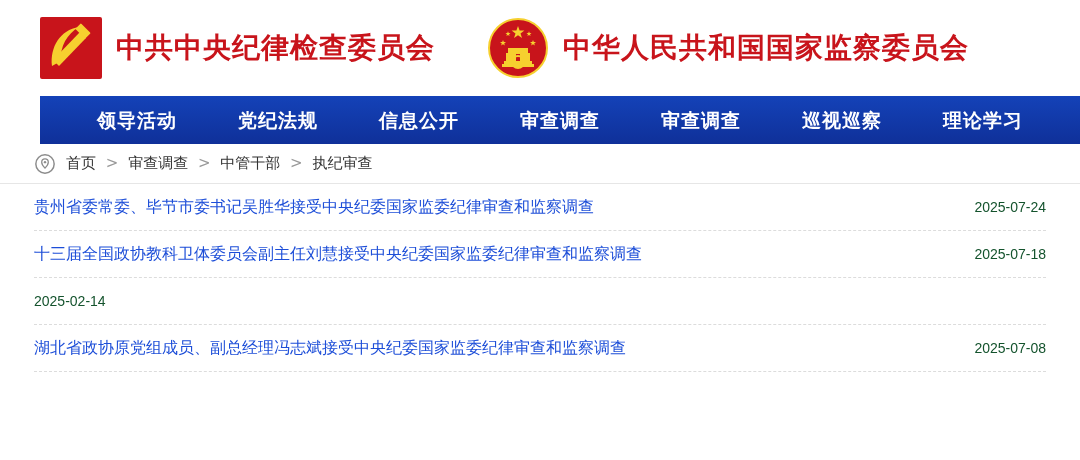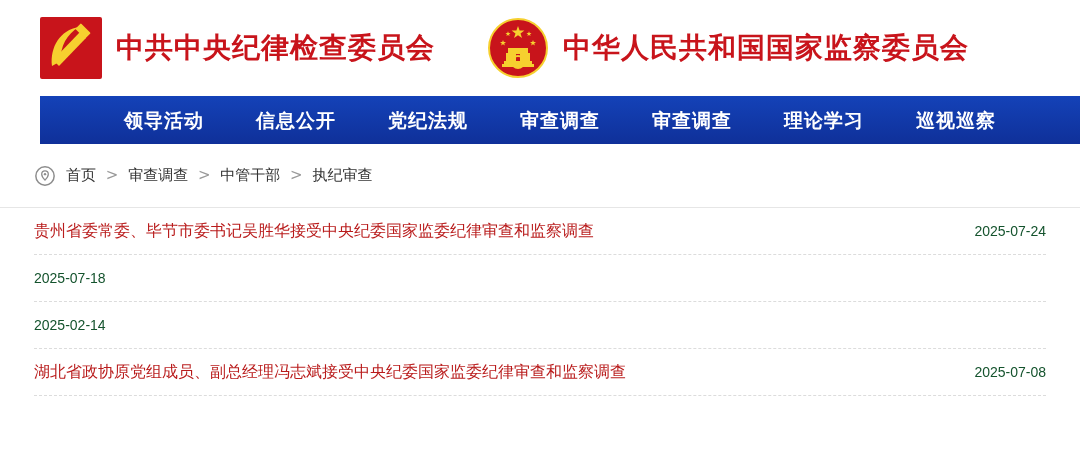--- a/index.html
+++ b/index.html
@@ -57,38 +57,38 @@
     line-height: 1;
   }
 
   
   .main-nav {
     height: 48px;
     background: linear-gradient(180deg, #1442b8 0%, #0f3099 100%);
     display: flex;
     align-items: center;
     justify-content: center;
-    gap: 0;
+    gap: 9px;
     margin-left: 40px;
   }
   .nav-item {
     color: #ffffff;
     font-size: 19px;
     font-weight: bold;
     font-family: "DejaVu Sans", "Liberation Sans", sans-serif;
     padding: 0 26px;
     line-height: 48px;
     white-space: nowrap;
     cursor: pointer;
     letter-spacing: 1px;
   }
 
   
   .breadcrumb-bar {
-    height: 64px;
+    height: 40px;
     display: flex;
     align-items: center;
     padding: 0 34px;
     border-bottom: 1px solid #e6e6e6;
     gap: 10px;
   }
   .loc-icon { width: 22px; height: 22px; flex: 0 0 auto; }
   .breadcrumb-text {
     font-size: 15px;
     color: #333333;
@@ -105,21 +105,21 @@
   .news-row {
     height: 47px;
     display: flex;
     align-items: center;
     justify-content: space-between;
     border-bottom: 1px dashed #dcdcdc;
     gap: 20px;
   }
   .news-title {
     font-size: 16px;
-    color: #b91c1c;
+    color: #1d4ed8;
     font-family: "DejaVu Sans", "Liberation Sans", sans-serif;
     white-space: nowrap;
     overflow: hidden;
     text-overflow: ellipsis;
     cursor: pointer;
   }
   .news-date {
     font-size: 14px;
     color: #14532d;
     flex: 0 0 auto;
@@ -167,26 +167,26 @@
         <circle cx="31" cy="45" r="6" fill="none" stroke="#f6d02f" stroke-width="2"></circle>
       </svg>
     </div>
     <div class="org-title">中华人民共和国国家监察委员会</div>
   </div>
 
 </div>
 
 <nav class="main-nav">
   <div class="nav-item">领导活动</div>
+  <div class="nav-item">党纪法规</div>
   <div class="nav-item">信息公开</div>
-  <div class="nav-item">党纪法规</div>
   <div class="nav-item">审查调查</div>
   <div class="nav-item">审查调查</div>
+  <div class="nav-item">巡视巡察</div>
   <div class="nav-item">理论学习</div>
-  <div class="nav-item">巡视巡察</div>
 </nav>
 
 <div class="breadcrumb-bar">
   <span class="loc-icon">
     <svg width="22" height="22" viewBox="0 0 24 24" fill="none" xmlns="http://www.w3.org/2000/svg">
       <circle cx="12" cy="12" r="10" stroke="#8c8c8c" stroke-width="1.6"></circle>
       <path d="M12 6.5c-2 0-3.6 1.6-3.6 3.6 0 2.6 3.6 6.4 3.6 6.4s3.6-3.8 3.6-6.4c0-2-1.6-3.6-3.6-3.6z" stroke="#8c8c8c" stroke-width="1.4" fill="none"></path>
       <circle cx="12" cy="10" r="1.3" fill="#8c8c8c"></circle>
     </svg>
   </span>
@@ -202,20 +202,21 @@
 </div>
 
 <div class="news-list">
 
   <div class="news-row">
     <span class="news-title">贵州省委常委、毕节市委书记吴胜华接受中央纪委国家监委纪律审查和监察调查</span>
     <span class="news-date">2025-07-24</span>
   </div>
 
   <div class="news-row">
+    <span class="news-title">十三届全国政协教科卫体委员会副主任刘慧接受中央纪委国家监委纪律审查和监察调查</span>
     <span class="news-date">2025-07-18</span>
   </div>
 
   <div class="news-row">
     <span class="news-date">2025-02-14</span>
   </div>
 
   <div class="news-row">
     <span class="news-title">湖北省政协原党组成员、副总经理冯志斌接受中央纪委国家监委纪律审查和监察调查</span>
     <span class="news-date">2025-07-08</span>

